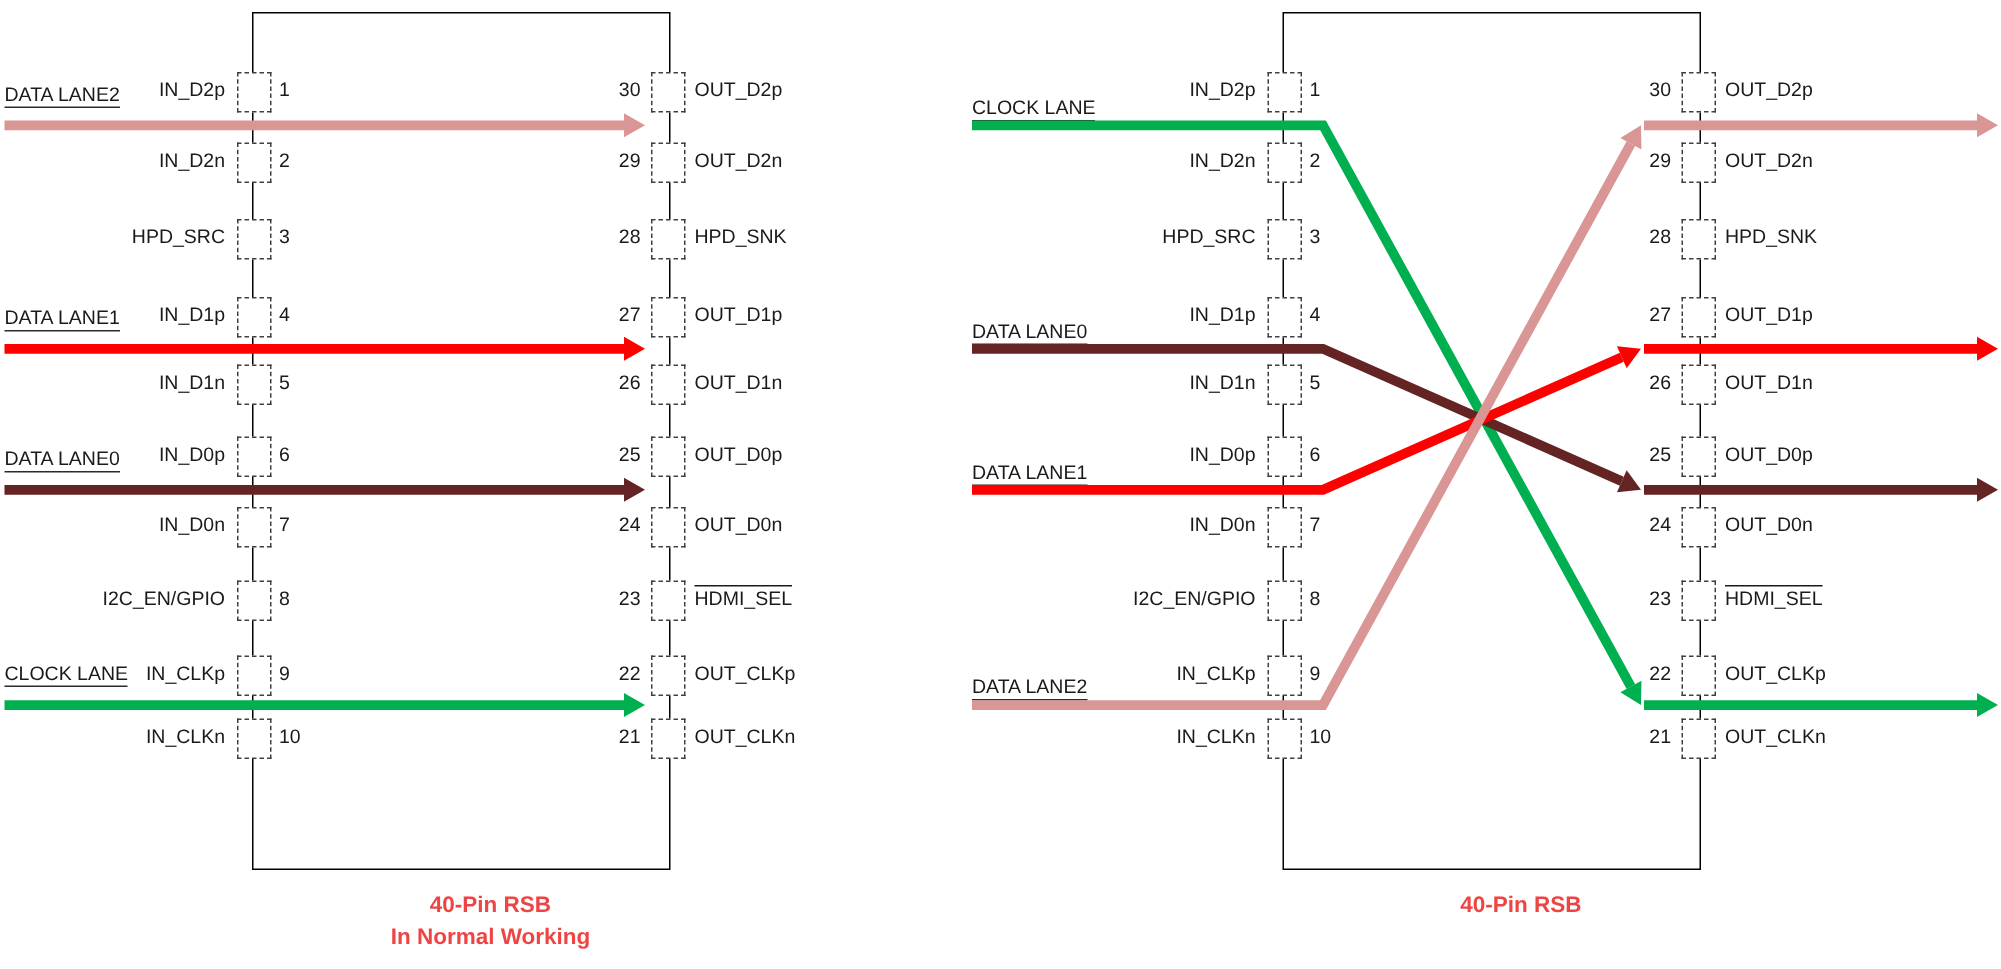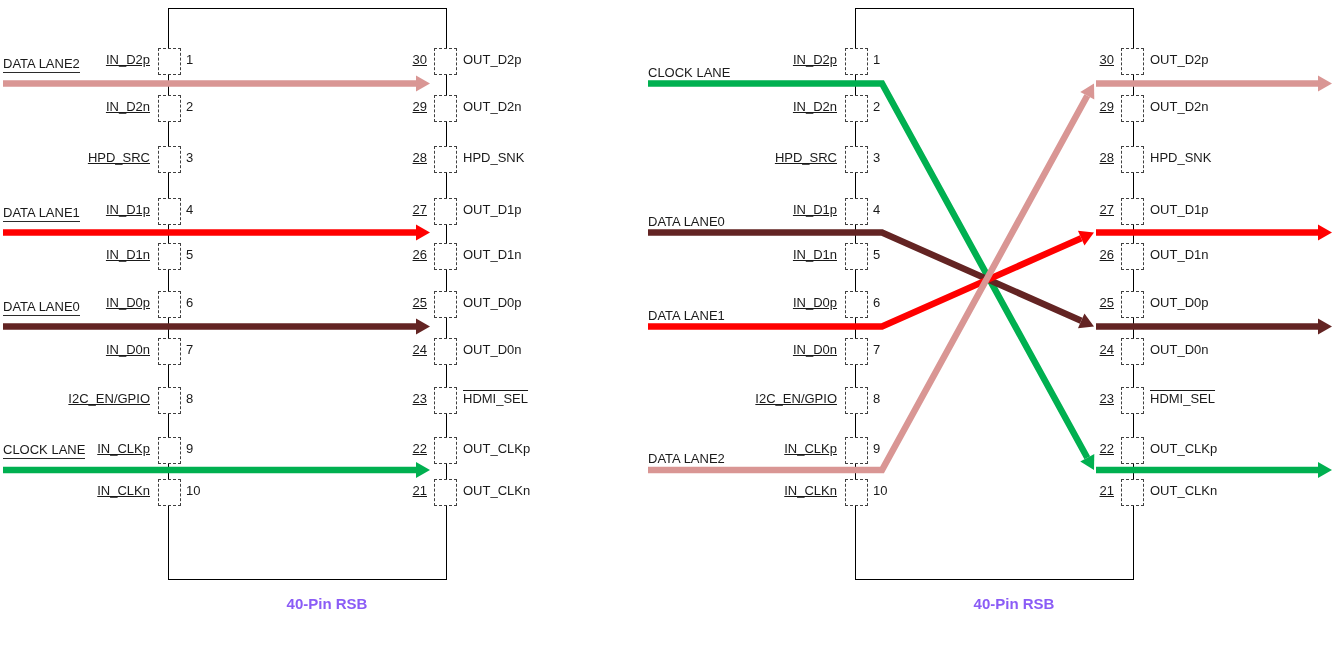--- a/index.html
+++ b/index.html
@@ -2,25 +2,25 @@
 <html><head>
 <meta charset="utf-8">
 <style>
   html,body{margin:0;padding:0;background:#ffffff;}
   #canvas{position:relative;width:1334px;height:646px;background:#ffffff;
           font-family:"Liberation Sans",sans-serif;color:#1a1a1a;overflow:hidden;}
   #canvas>div{position:absolute;}
   .chip{border:1.5px solid #000000;background:transparent;}
   .pin-box{width:21px;height:25px;border:1px dashed #404040;background:#ffffff;}
   .txt{font-size:13px;line-height:16px;height:16px;white-space:nowrap;}
-  .right-align{text-align:right;text-decoration:underline;}
+  .right-align{text-align:right;}
   .overline{text-decoration:overline;}
   .lane-label span{display:inline-block;font-size:13px;line-height:15px;
                    border-bottom:1px solid #2b2b2b;padding-bottom:1px;white-space:nowrap;}
-  .title{text-align:center;font-weight:bold;font-size:15px;line-height:21px;color:#8b5cf6;}
+  .title{text-align:center;font-weight:bold;font-size:15px;line-height:21px;color:#ef4444;}
   #overlay{position:absolute;left:0;top:0;pointer-events:none;}
 </style>
 </head>
 <body>
 
 <div id="canvas">
     <div class="chip" style="left: 168px; top: 8px; width: 277px; height: 570px;"></div>
     <div class="pin-box" style="left: 158px; top: 48px;"></div>
     <div class="txt" style="left: 186px; top: 52px;">1</div>
     <div class="txt right-align" style="left: 0px; width: 150px; top: 52px;">IN_D2p</div>
@@ -80,20 +80,21 @@
     <div class="txt" style="left: 463px; top: 441px;">OUT_CLKp</div>
     <div class="pin-box" style="left: 434px; top: 479px;"></div>
     <div class="txt right-align" style="left: 381px; width: 46px; top: 483px;">21</div>
     <div class="txt" style="left: 463px; top: 483px;">OUT_CLKn</div>
     <div class="lane-label" style="left: 3px; top: 53.5px;"><span>DATA LANE2</span></div>
     <div class="lane-label" style="left: 3px; top: 202.5px;"><span>DATA LANE1</span></div>
     <div class="lane-label" style="left: 3px; top: 296.5px;"><span>DATA LANE0</span></div>
     <div class="lane-label" style="left: 3px; top: 440px;"><span>CLOCK LANE</span></div>
     <div class="title" style="left: 177px; top: 593px; width: 300px;">
       <div>40-Pin RSB</div>
+      <div>In Normal Working</div>
     </div>
     <div class="chip" style="left: 855px; top: 8px; width: 277px; height: 570px;"></div>
     <div class="pin-box" style="left: 845px; top: 48px;"></div>
     <div class="txt" style="left: 873px; top: 52px;">1</div>
     <div class="txt right-align" style="left: 687px; width: 150px; top: 52px;">IN_D2p</div>
     <div class="pin-box" style="left: 845px; top: 95px;"></div>
     <div class="txt" style="left: 873px; top: 99px;">2</div>
     <div class="txt right-align" style="left: 687px; width: 150px; top: 99px;">IN_D2n</div>
     <div class="pin-box" style="left: 845px; top: 146px;"></div>
     <div class="txt" style="left: 873px; top: 150px;">3</div>

